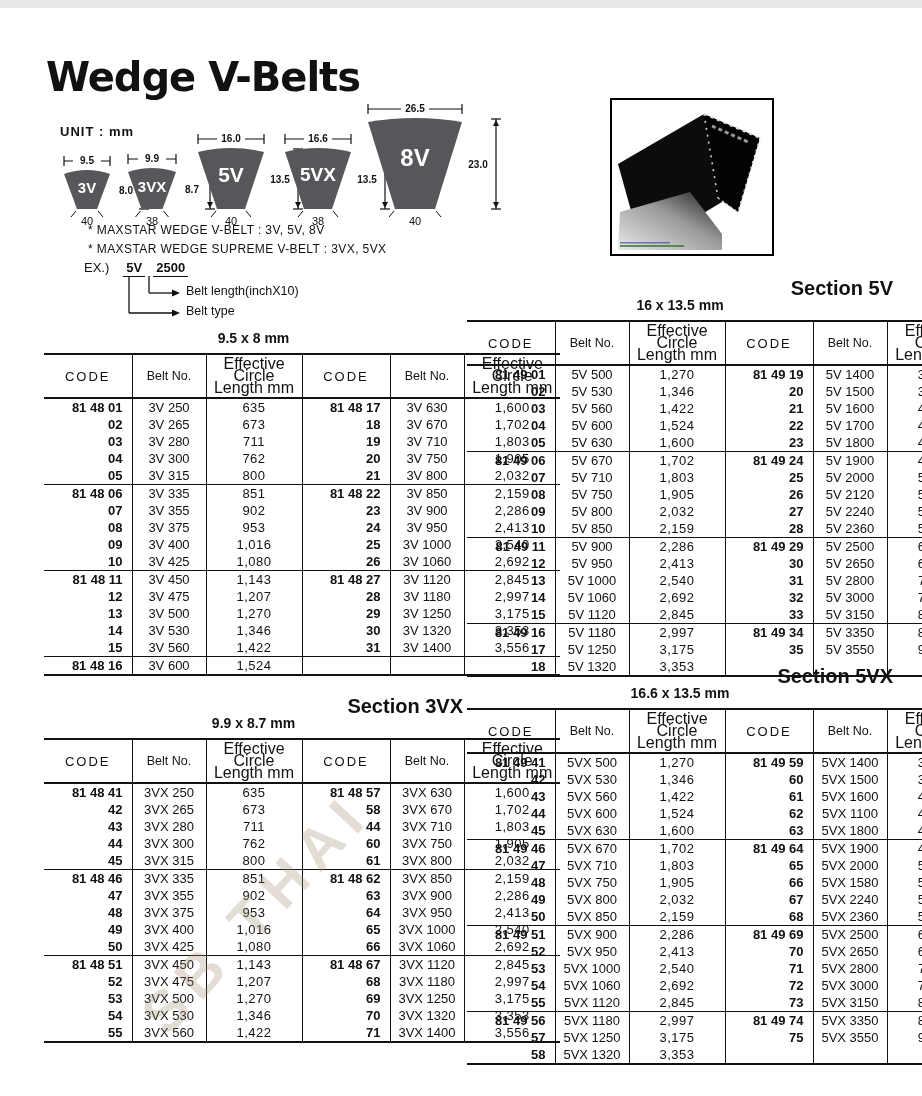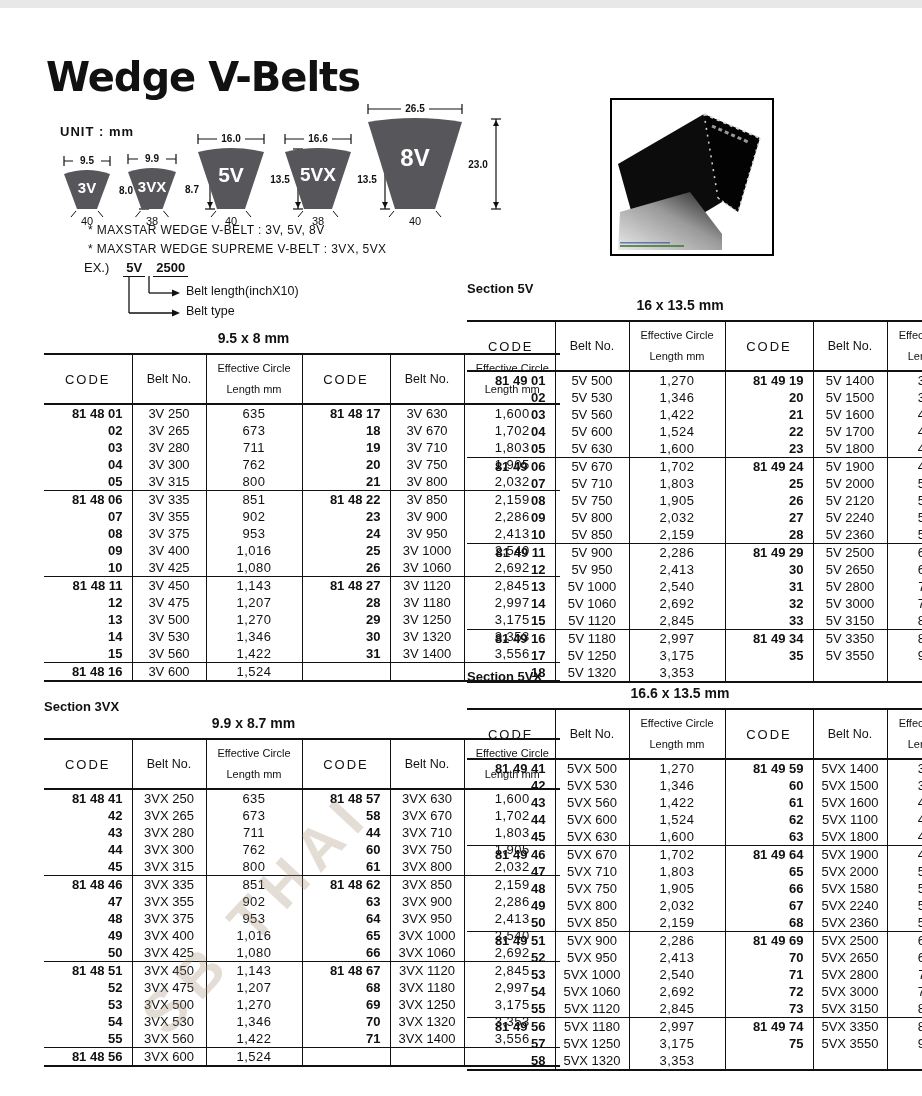--- a/index.html
+++ b/index.html
@@ -26,27 +26,27 @@
   .photo-frame{position:absolute;left:610px;top:90px;width:160px;height:154px;
                border:2px solid #000;background:#fff;}
 
   .profile{position:absolute;}
 
   .table-block{position:absolute;}
   .t0{left:44px;top:322px;width:419px;}
   .t1{left:467px;top:272px;width:426px;}
   .t2{left:44px;top:690px;width:419px;}
   .t3{left:467px;top:660px;width:426px;}
-  .tbl-title{text-align:left;font-weight:bold;font-size:13px;line-height:17px;}
+  .tbl-title{text-align:right;font-weight:bold;font-size:20px;line-height:17px;}
   .tbl-subtitle{text-align:center;font-weight:bold;font-size:14px;line-height:16px;margin-bottom:7px;}
   table.belt-table{width:100%;border-collapse:collapse;border-top:2px solid #111;border-bottom:2px solid #111;table-layout:fixed;}
   .belt-table th{font-weight:normal;padding:3px 1px;border-bottom:2px solid #111;vertical-align:middle;}
   .belt-table th.h-code{font-size:13px;letter-spacing:2px;}
   .belt-table th.h-belt{font-size:12.5px;}
-  .belt-table th.h-len{font-size:11px;line-height:21px;}
+  .belt-table th.h-len{font-size:16px;line-height:12px;}
   .belt-table th + th, .belt-table td + td{border-left:1px solid #111;}
   .belt-table td{font-size:13px;height:17px;line-height:17px;padding:0 3px;white-space:pre;overflow:hidden;}
   .belt-table td.code{text-align:right;font-weight:bold;padding-right:9px;}
   .belt-table td.belt{text-align:center;}
   .belt-table td.len{text-align:center;letter-spacing:.5px;}
   .belt-table tr.group td{border-top:1.5px solid #111;}
 
   .watermark{position:absolute;left:55px;top:755px;width:400px;height:300px;z-index:5;
              pointer-events:none;display:flex;align-items:center;justify-content:center;}
   .watermark span{display:block;transform:rotate(-47deg);font-size:58px;font-weight:bold;
@@ -654,28 +654,20 @@
             <td class="len">3,353</td>
           </tr>
           <tr>
             <td class="code">55</td>
             <td class="belt">3VX 560</td>
             <td class="len">1,422</td>
             <td class="code">71</td>
             <td class="belt">3VX 1400</td>
             <td class="len">3,556</td>
           </tr>
-          <tr class="group">
-            <td class="code">81 48 56</td>
-            <td class="belt">3VX 600</td>
-            <td class="len">1,524</td>
-            <td class="code"></td>
-            <td class="belt"></td>
-            <td class="len"></td>
-          </tr>
         </tbody>
       </table>
   </div>
 
   <div class="table-block t3">
     <div class="tbl-title">Section 5VX</div>
     <div class="tbl-subtitle">16.6 x 13.5 mm</div>
     <table class="belt-table">
         <colgroup>
           <col style="width: 88px;">

